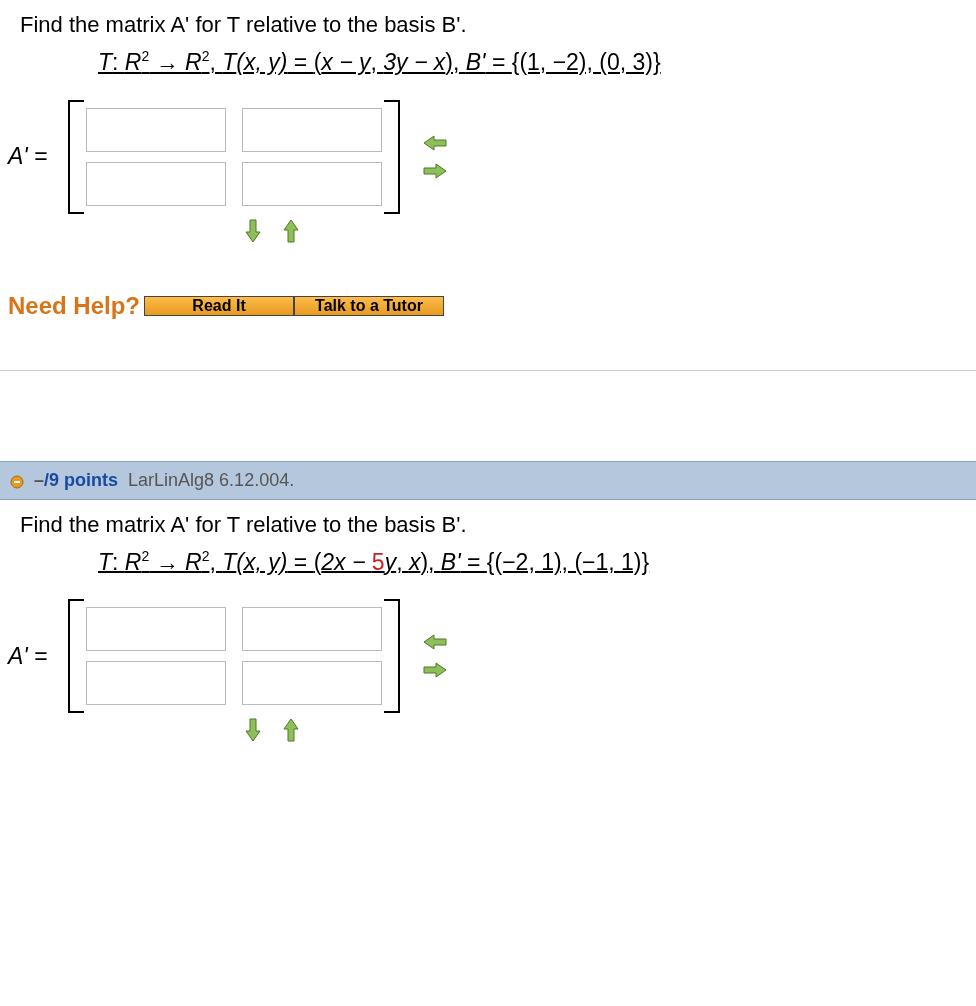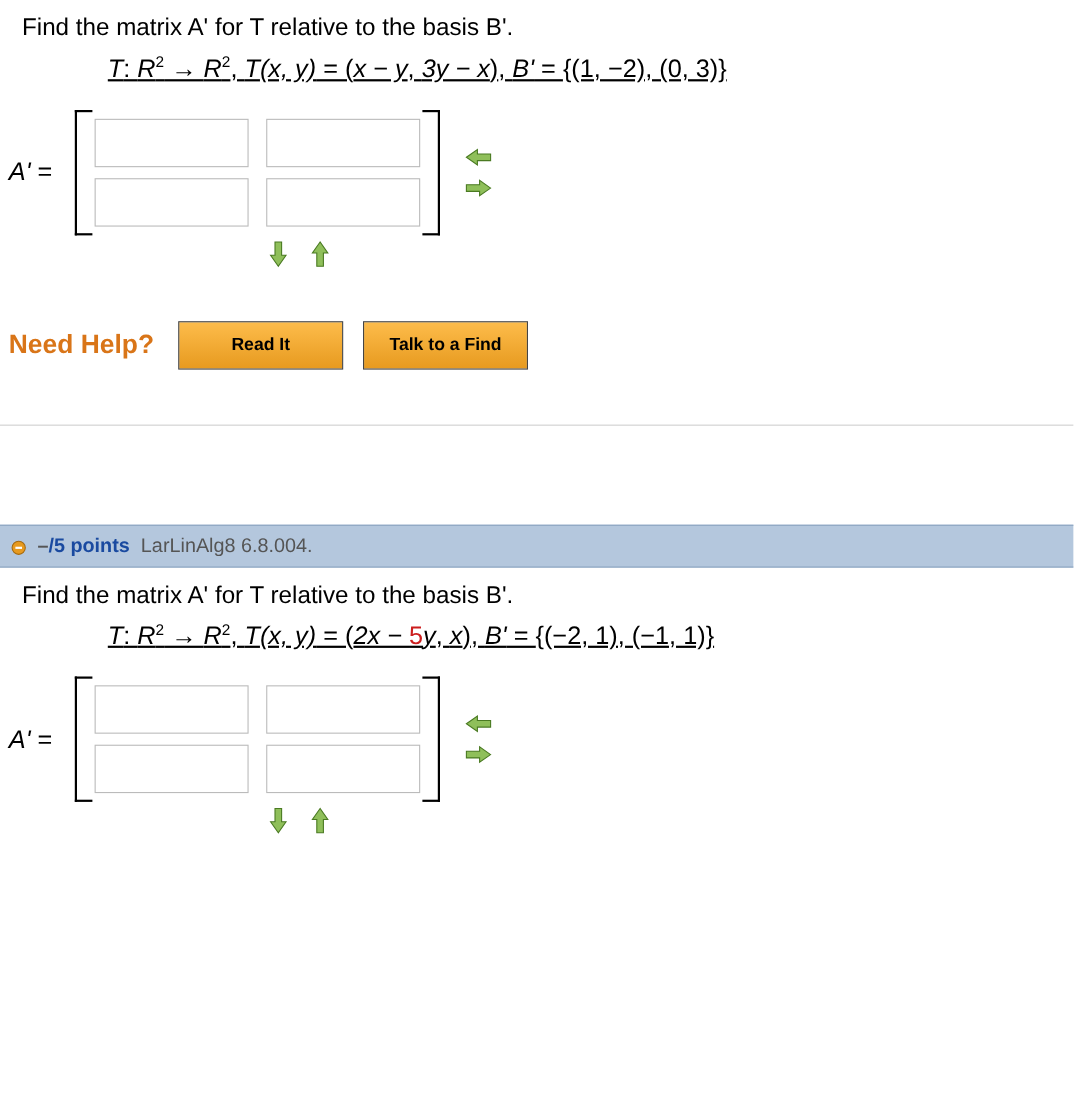--- a/index.html
+++ b/index.html
@@ -82,36 +82,35 @@
   .arrow-btn svg { display: block; }
   .col-arrows {
     margin-left: 230px;
     margin-top: 6px;
     display: flex;
     gap: 8px;
   }
   .need-help-row {
     display: flex;
     align-items: center;
-    gap: 18px;
     margin-top: 50px;
     margin-bottom: 30px;
   }
   .need-help-label {
     color: #d97518;
     font-weight: bold;
     font-size: 24px;
     margin-right: 4px;
   }
   .help-btn {
     display: inline-flex;
     align-items: center;
     justify-content: center;
     min-width: 150px;
-    height: 44px;
+    height: 20px;
     padding: 0 12px;
     box-sizing: border-box;
     background: linear-gradient(#fdbc4b, #e79a1f);
     border: 1px solid #444;
     font-family: Verdana, Geneva, sans-serif;
     font-size: 16px;
     font-weight: bold;
     color: #000;
     cursor: pointer;
   }
@@ -195,38 +194,38 @@
     <span class="arrow-btn">
       <svg width="18" height="26">
         <polygon points="9,2 2,12 6,12 6,24 12,24 12,12 16,12" fill="#8fbf5a" stroke="#4a7a22" stroke-width="1"></polygon>
       </svg>
     </span>
   </div>
 
   <div class="need-help-row">
     <span class="need-help-label">Need Help?</span>
     <button class="help-btn">Read It</button>
-    <button class="help-btn">Talk to a Find</button>
+    <button class="help-btn">Talk to a Tutor</button>
   </div>
 </div>
 
 <hr class="divider">
 
 <div class="spacer-big"></div>
 
 <div class="question-header">
   <span class="bullet-icon">
     <svg width="14" height="14">
       <circle cx="7" cy="7" r="6" fill="#e79a1f" stroke="#a56a10"></circle>
       <rect x="4" y="6" width="6" height="2" fill="#fff"></rect>
     </svg>
   </span>
   <span>
-    <span class="score-points"><span class="score-dash">–</span><span>/5 points</span></span>
-    &nbsp;<span class="q-ref">LarLinAlg8 6.8.004.</span>
+    <span class="score-points"><span class="score-dash">–</span><span>/9 points</span></span>
+    &nbsp;<span class="q-ref">LarLinAlg8 6.12.004.</span>
   </span>
 </div>
 
 <div class="question-block">
 
   <div class="prompt">
     <span>Find the matrix </span><span class="var">A'</span><span> for </span><span class="var">T</span><span> relative to the basis </span><span class="var">B'</span><span>.</span>
   </div>
 
   <div class="math-line">

